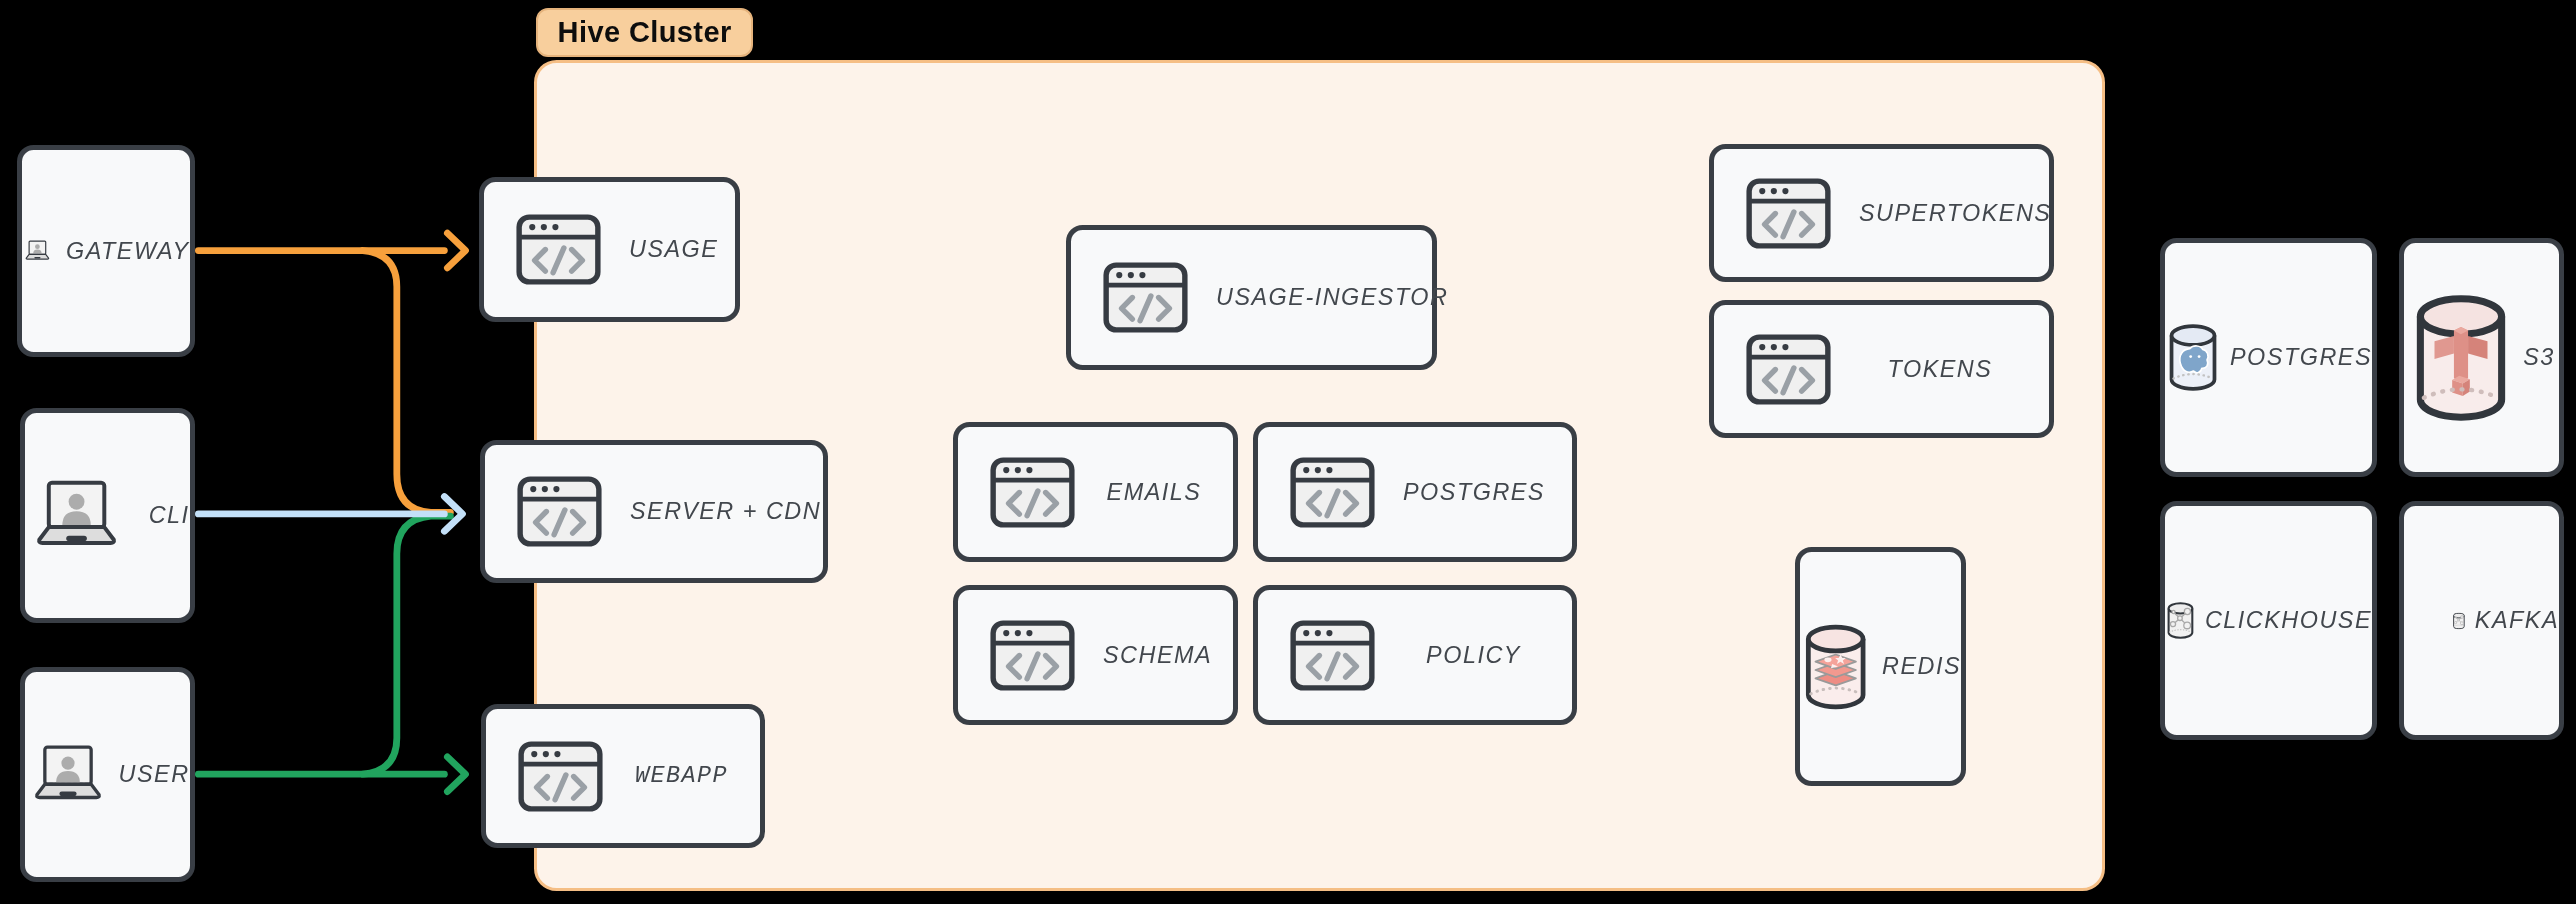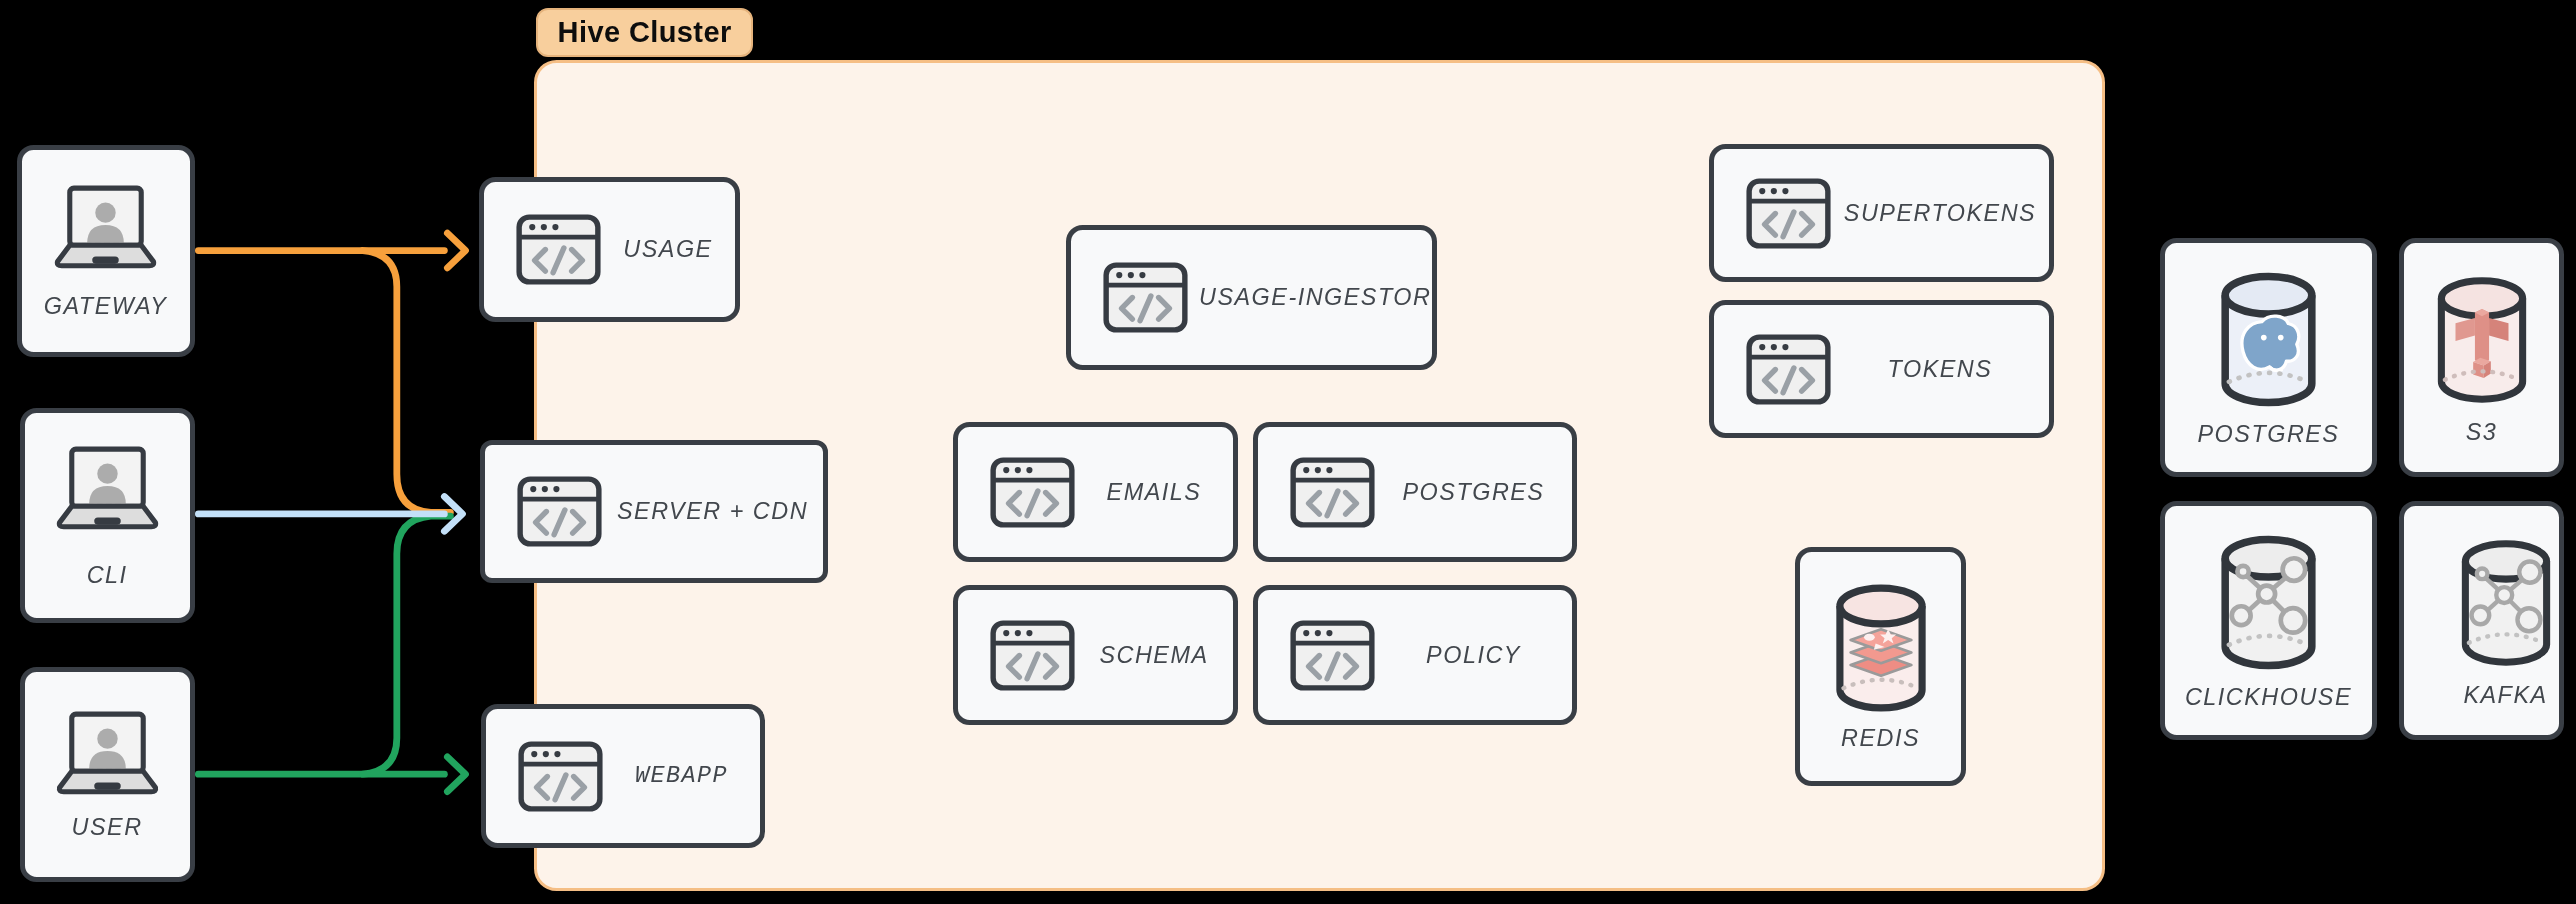--- a/index.html
+++ b/index.html
@@ -14,34 +14,34 @@
          letter-spacing:0.4px;}
 
   
   .node{position:absolute;background:#F8F9FA;border:5.3px solid #393E45;border-radius:16.6px;
         box-sizing:border-box;display:flex;}
   .lbl{font-style:italic;font-size:23.4px;color:#42474D;letter-spacing:1.5px;white-space:nowrap;}
 
   
   .svc{align-items:center;}
   .svc .icon-browser{width:85px;height:71px;margin-left:32px;flex:none;}
-  .svc .lbl{flex:1;text-align:center;padding:0 11px;}
-
-  
-  .vert{flex-direction:column;align-items:center;justify-content:center;gap:19.6px;}
+  .svc .lbl{flex:1;text-align:center;padding:0 28px;}
+
+  
+  .vert{flex-direction:row;align-items:center;justify-content:center;gap:19.6px;}
   .icon-laptop{width:133px;height:98px;}
   .icon-cyl{width:113px;height:145px;}
 
   
   #n-gateway{left:16.6px;top:145px;width:178px;height:212px;gap:13.6px;}
   #n-cli{left:19.6px;top:408px;width:175px;height:215px;gap:21px;}
   #n-user{left:19.6px;top:667px;width:175px;height:215px;gap:8px;}
 
   #n-usage{left:479px;top:177px;width:261px;height:145px;}
-  #n-server{left:480px;top:440px;width:348px;height:143px;border-radius:12px;}
+  #n-server{left:480px;top:440px;width:348px;height:143px;}
   #n-webapp{left:481px;top:704px;width:284px;height:144px;font-family:Liberation Mono, monospace;}
   #n-ingestor{left:1066px;top:225px;width:371px;height:145px;}
   #n-emails{left:953px;top:422px;width:285px;height:140px;}
   #n-webhooks{left:1253px;top:422px;width:324px;height:140px;}
   #n-schema{left:953px;top:585px;width:285px;height:140px;}
   #n-policy{left:1253px;top:585px;width:324px;height:140px;}
   #n-supertokens{left:1709px;top:144px;width:345px;height:138px;}
   #n-tokens{left:1709px;top:300px;width:345px;height:138px;}
   #n-redis{left:1795px;top:547px;width:171px;height:239px;gap:10.6px;}
   #n-redis .icon-cyl{width:110px;height:134px;}

